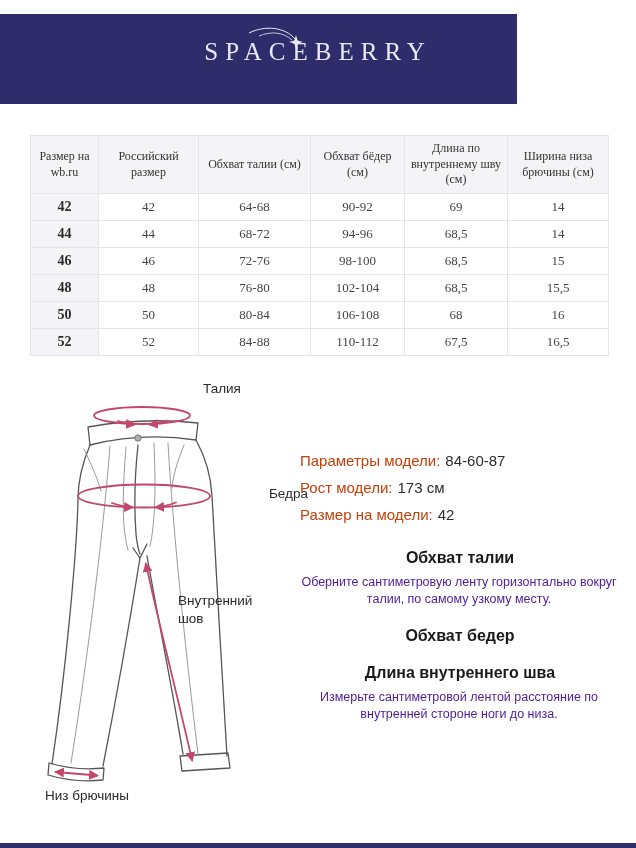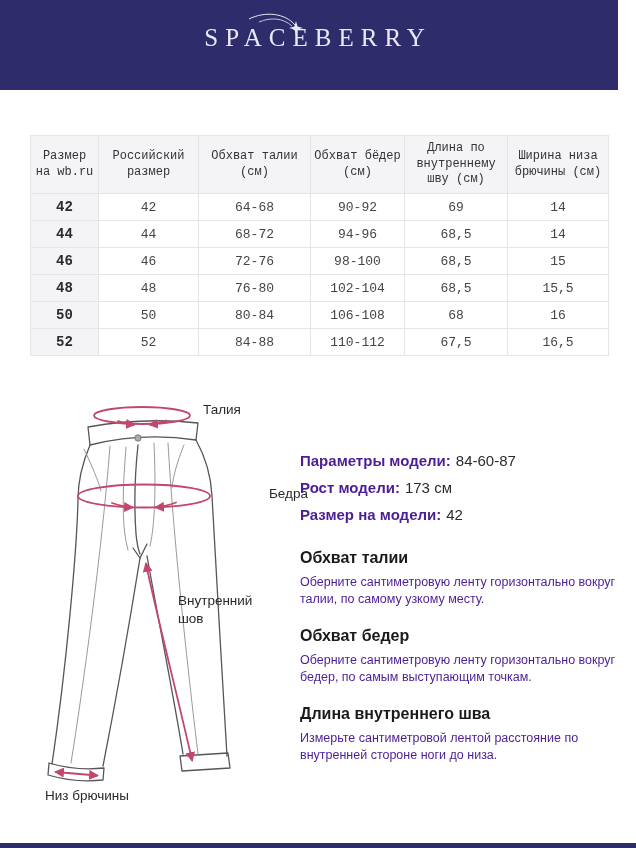--- a/index.html
+++ b/index.html
@@ -5,37 +5,37 @@
   * { margin: 0; padding: 0; box-sizing: border-box; }
   html, body { background: #ffffff; }
   body { font-family: "Liberation Sans", sans-serif; }
   #page {
     position: relative; width: 636px; height: 848px;
     background: #ffffff; overflow: hidden; margin: 0 auto;
   }
 
   
   .brand-bar {
-    position: absolute; left: 0; top: 0; width: 618px; height: 90px;
+    position: absolute; left: 0; top: 14px; width: 517px; height: 90px;
     background: var(--navy, #2e2c6b);
   }
   .brand-logo {
     position: absolute; left: 0; top: 24px; width: 636px;
     text-align: center;
     font-family: "Liberation Serif", serif;
     font-size: 25px; letter-spacing: 7px;
     color: #eae8f6; font-weight: 400;
   }
   .star-swoosh { position: absolute; left: 243px; top: 9px; }
 
   
   .size-table-wrap { position: absolute; left: 30px; top: 135px; width: 578px; }
   table.size-table {
     width: 578px; border-collapse: collapse; table-layout: fixed;
-    font-family: Liberation Mono, monospace;
+    font-family: Liberation Serif, serif;
   }
   .size-table th, .size-table td {
     border: 1px solid #e4e4e9; text-align: center; vertical-align: middle;
   }
   .size-table th {
     background: #f4f4f6; font-weight: 400; font-size: 12px; line-height: 1.3;
     color: #333336; height: 58px; padding: 4px 3px;
   }
   .size-table td {
     font-size: 13px; color: #454549; height: 27px; padding: 2px 2px;
@@ -46,31 +46,31 @@
   }
   .c0 { width: 68px; } .c1 { width: 100px; } .c2 { width: 112px; }
   .c3 { width: 94px; } .c4 { width: 103px; } .c5 { width: 101px; }
 
   
   .diagram { position: absolute; left: 22px; top: 388px; width: 240px; height: 430px; }
   .diag-label {
     position: absolute; font-size: 13.5px; color: #2a2a2c; font-weight: 500;
     line-height: 1.35; white-space: nowrap;
   }
-  .lbl-waist  { left: 203px; top: 401px; text-align: center; }
+  .lbl-waist  { left: 203px; top: 380px; text-align: center; }
   .lbl-hips   { left: 221px; top: 485px; margin-left: 48px; }
   .lbl-inseam { left: 178px; top: 592px; white-space: normal; width: 100px; }
   .lbl-hem    { left: 45px;  top: 787px; }
 
   
   .info-col { position: absolute; left: 300px; top: 447px; width: 320px; }
   .model-line { font-size: 15px; line-height: 27px; color: #2c2c2e; }
-  .model-line .m-label { font-weight: bold; color: #4c1d95; }
+  .model-line .m-label { font-weight: normal; color: #c2410c; }
   .model-line .m-value { font-weight: 400; margin-left: 5px; }
-  .instr { margin-top: 20px; }
+  .instr { margin-top: 20px; text-align: center; }
   .instr-section { margin-bottom: 18px; }
   .instr-heading {
     font-size: 16px; font-weight: bold; color: #1a1a1d;
     line-height: 1.2; margin-bottom: 7px;
   }
   .instr-body {
     font-size: 12.5px; color: #4c1d95; line-height: 1.35; width: 318px;
   }
 
   
@@ -232,21 +232,20 @@
       <span class="m-label">Размер на модели:</span><span class="m-value">42</span>
     </div>
 
     <div class="instr">
       <div class="instr-section">
         <div class="instr-heading">Обхват талии</div>
         <div class="instr-body">Оберните сантиметровую ленту горизонтально вокруг талии, по самому узкому месту.</div>
       </div>
       <div class="instr-section">
         <div class="instr-heading">Обхват бедер</div>
-        <div class="instr-body">Оберните сантиметровую ленту горизонтально вокруг бедер, по самым выступающим точкам.</div>
       </div>
       <div class="instr-section">
         <div class="instr-heading">Длина внутреннего шва</div>
         <div class="instr-body">Измерьте сантиметровой лентой расстояние по внутренней стороне ноги до низа.</div>
       </div>
     </div>
   </div>
 
   <div class="footer-bar"></div>
 </div>

